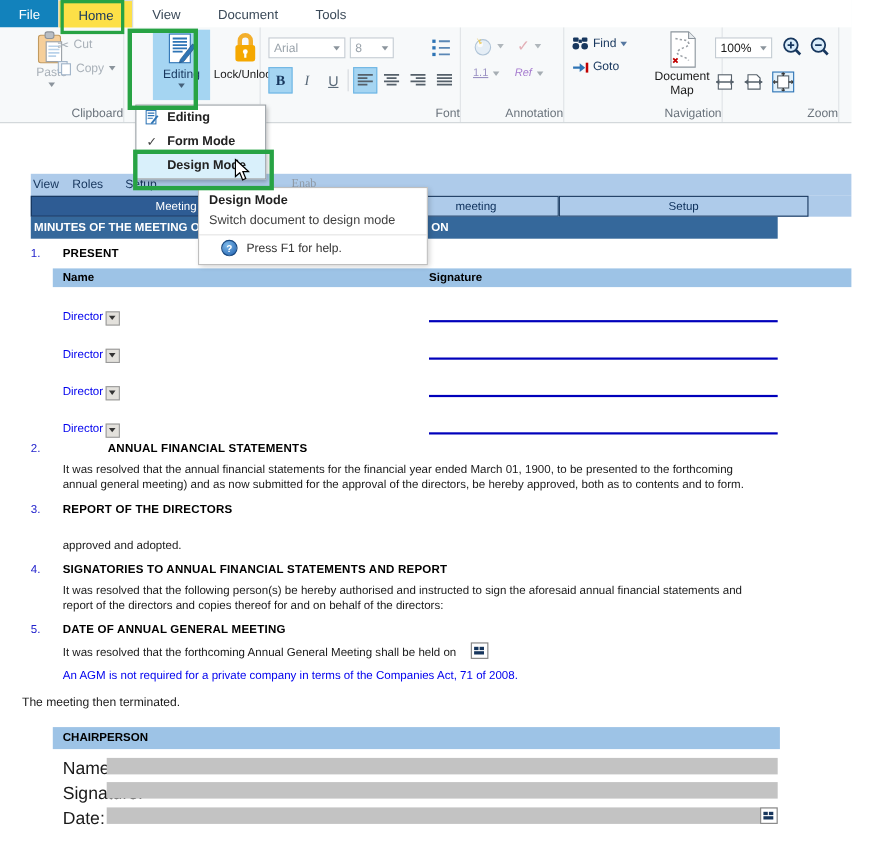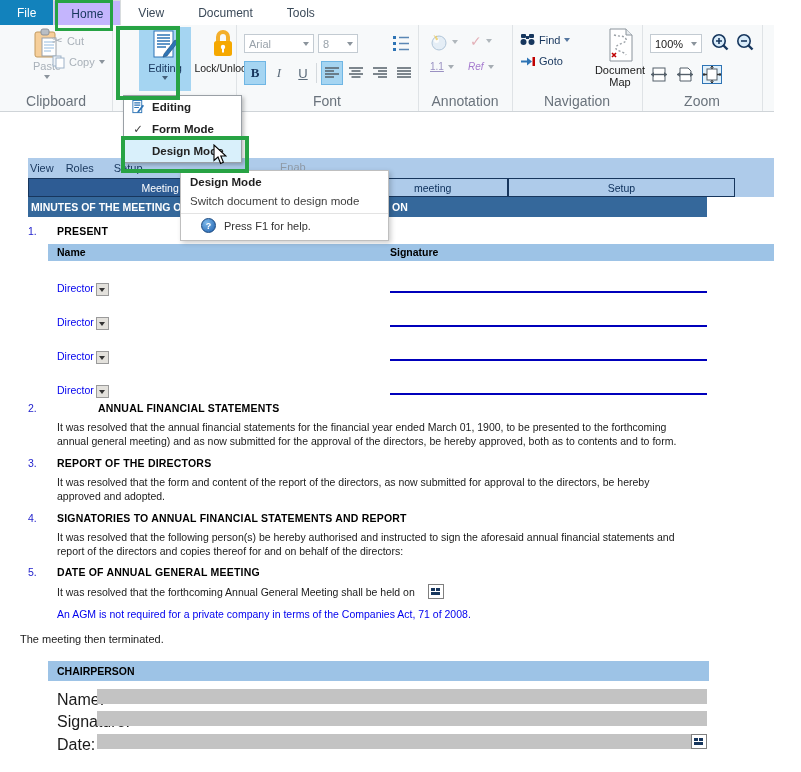--- a/index.html
+++ b/index.html
@@ -5,24 +5,24 @@
   html,body{margin:0;padding:0;background:#fff;}
   #page{position:relative;width:774px;height:772px;background:#fff;overflow:hidden;
         font-family:"Liberation Sans","DejaVu Sans",sans-serif;color:#1a1a1a;}
   .abs{position:absolute;}
 
   
   #ribbon{position:absolute;left:0;top:0;width:801px;height:112px;background:#f7f9fa;}
   #ribbon-tabs{position:absolute;left:0;top:0;width:801px;height:25px;background:#ffffff;display:flex;}
   .rtab{height:25px;display:flex;align-items:center;padding:0 17px;font-size:12px;color:#3b4a59;cursor:default;}
   .rtab.file{background:#1282bc;color:#fff;}
-  .rtab.selected{background:#c4b5fd;color:#17365d;border:1px solid #d8dcde;border-bottom:none;}
+  .rtab.selected{background:#fde047;color:#17365d;border:1px solid #d8dcde;border-bottom:none;}
   #ribbon-body{position:absolute;left:0;top:25px;width:801px;height:86px;background:#f7f9fa;}
   .grp{position:absolute;top:0;height:86px;border-right:1px solid #dfe3e6;}
-  .grp-label{position:absolute;bottom:2px;left:0;width:100%;text-align:center;font-size:14px;color:#6a737c;}
+  .grp-label{position:absolute;bottom:2px;left:0;width:100%;text-align:right;font-size:11px;color:#6a737c;}
   #ribbon-edge{position:absolute;left:0;top:111px;width:801px;height:1px;background:#cfd4d8;}
 
   .caret{display:inline-block;width:0;height:0;border-left:3px solid transparent;border-right:3px solid transparent;border-top:4px solid #8b949c;vertical-align:middle;}
   .disabled-txt{color:#a9b1b9;}
 
   .bigbtn{position:absolute;display:flex;flex-direction:column;align-items:center;font-size:11px;margin-left:19px;}
   .smallbtn{position:absolute;display:flex;align-items:center;gap:4px;font-size:11px;}
 
   .combo{position:absolute;height:19px;background:#fff;border:1px solid #c3cbd2;display:flex;align-items:center;
          font-size:11px;color:#9aa3ab;padding:0 4px;justify-content:space-between;box-sizing:border-box;}
@@ -54,21 +54,21 @@
   .docbar{position:absolute;left:28px;width:754px;}
   #purplebar{top:137px;height:21px;background:#7530a0;display:flex;align-items:center;color:#fff;font-size:13px;}
   #backbtn{width:20px;height:17px;background:#d9d9d9;border:1px solid #8a8a8a;margin:0 7px 0 2px;display:flex;align-items:center;justify-content:center;box-sizing:border-box;}
   #backbtn svg{display:block;}
   #verwrap{margin-left:auto;padding-right:38px;display:flex;gap:6px;align-items:center;}
   #audit{color:#ff0000;font-weight:bold;font-size:12px;}
 
   #menubar{top:158px;height:20px;background:#aecbea;display:flex;align-items:center;font-size:11px;color:#17365d;}
   #menubar span{margin-left:0;}
   .mb-item{padding:0 6px;}
-  #mb-partial{position:absolute;left:252px;top:3px;color:#8f9aa6;}
+  #mb-partial{position:absolute;left:237px;top:3px;color:#8f9aa6;font-family:Liberation Serif, serif;}
 
   #tabrow{top:178px;height:19px;background:#aecbea;}
   .doctab{position:absolute;top:0;height:19px;box-sizing:border-box;border:1px solid #17365d;display:flex;align-items:center;justify-content:center;font-size:10.5px;}
   #dtab1{left:0;width:322px;background:#2e5c94;color:#fff;}
   #dtab2{left:322px;width:158px;background:#aecbea;color:#0b2e59;justify-content:flex-start;}
   #dtab2 span{position:absolute;left:63px;}
   #dtab3{left:480px;width:227px;background:#aecbea;color:#0b2e59;}
 
   #headrow{top:197px;height:20px;width:679px;background:#35689b;color:#fff;font-weight:bold;font-size:10.5px;}
   #headrow .hl-left{position:absolute;left:3px;top:4px;white-space:nowrap;}
@@ -244,21 +244,21 @@
           <span style="font-size:10px;color:#7b6fb0;text-decoration:underline;">1.1</span>
           <span class="caret"></span>
         </div>
         <div class="smallbtn" style="left:50px;top:36px;opacity:.75;">
           <span style="font-size:10px;color:#8a4fc0;font-style:italic;">Ref</span>
           <span class="caret"></span>
         </div>
         <div class="grp-label">Annotation</div>
       </div>
 
-      <div class="grp" style="left:512px;width:130px;">
+      <div class="grp" style="left:512px;width:130px;padding-left:14px;">
         <div class="smallbtn" style="left:8px;top:8px;color:#17365d;">
           <span class="ico">
             <svg width="15" height="13" viewBox="0 0 15 13">
               <rect x="1" y="1" width="5" height="4" rx="1" fill="#17375e"></rect>
               <rect x="9" y="1" width="5" height="4" rx="1" fill="#17375e"></rect>
               <circle cx="3.5" cy="9" r="3" fill="#17375e"></circle>
                 <circle cx="11.5" cy="9" r="3" fill="#17375e"></circle>
               <rect x="6" y="3" width="3" height="3" fill="#17375e"></rect>
             </svg>
           </span>
@@ -383,21 +383,20 @@
     <span class="sigline"></span>
   </div>
 
   <span class="secnum" style="top:402px;">2.</span>
   <span class="sectitle" style="top:402px;margin-left:41px;">ANNUAL FINANCIAL STATEMENTS</span>
   <span class="bodyline" style="top:420px;">It was resolved that the annual financial statements for the financial year ended March 01, 1900, to be presented to the forthcoming</span>
   <span class="bodyline" style="top:434px;">annual general meeting) and as now submitted for the approval of the directors, be hereby approved, both as to contents and to form.</span>
 
   <span class="secnum" style="top:457px;">3.</span>
   <span class="sectitle" style="top:457px;">REPORT OF THE DIRECTORS</span>
-  <span class="bodyline" style="top:475px;">It was resolved that the form and content of the report of the directors, as now submitted for approval to the directors, be hereby</span>
   <span class="bodyline" style="top:489px;">approved and adopted.</span>
 
   <span class="secnum" style="top:512px;">4.</span>
   <span class="sectitle" style="top:512px;">SIGNATORIES TO ANNUAL FINANCIAL STATEMENTS AND REPORT</span>
   <span class="bodyline" style="top:530px;">It was resolved that the following person(s) be hereby authorised and instructed to sign the aforesaid annual financial statements and</span>
   <span class="bodyline" style="top:544px;">report of the directors and copies thereof for and on behalf of the directors:</span>
 
   <span class="secnum" style="top:566px;">5.</span>
   <span class="sectitle" style="top:566px;">DATE OF ANNUAL GENERAL MEETING</span>
   <span class="bodyline" style="top:584px;">

